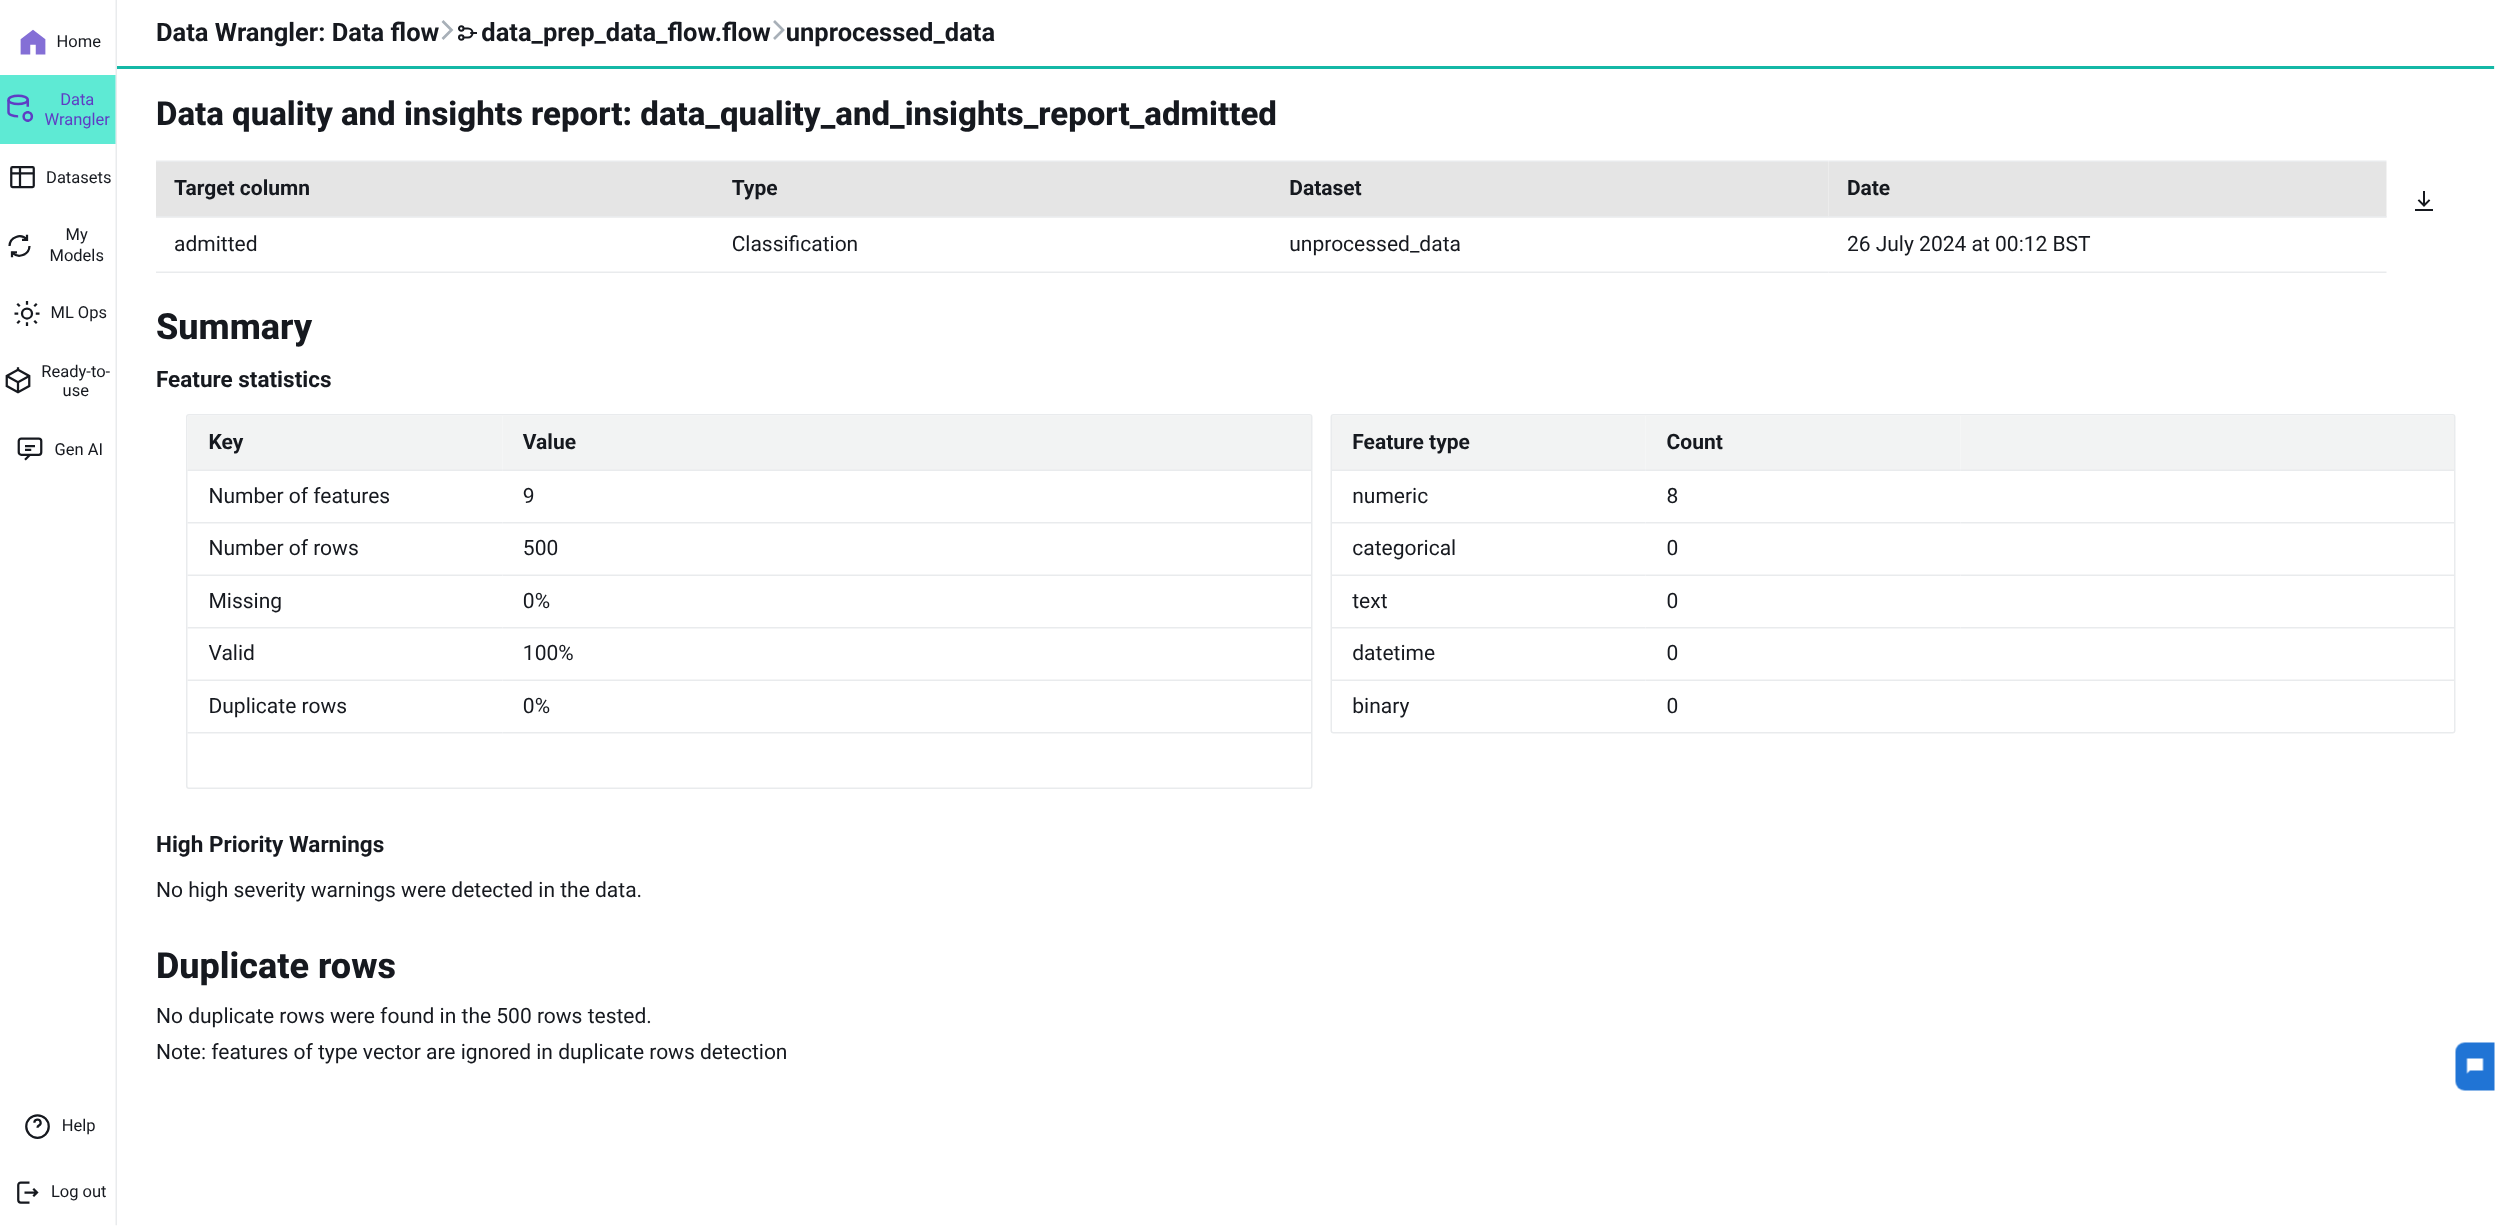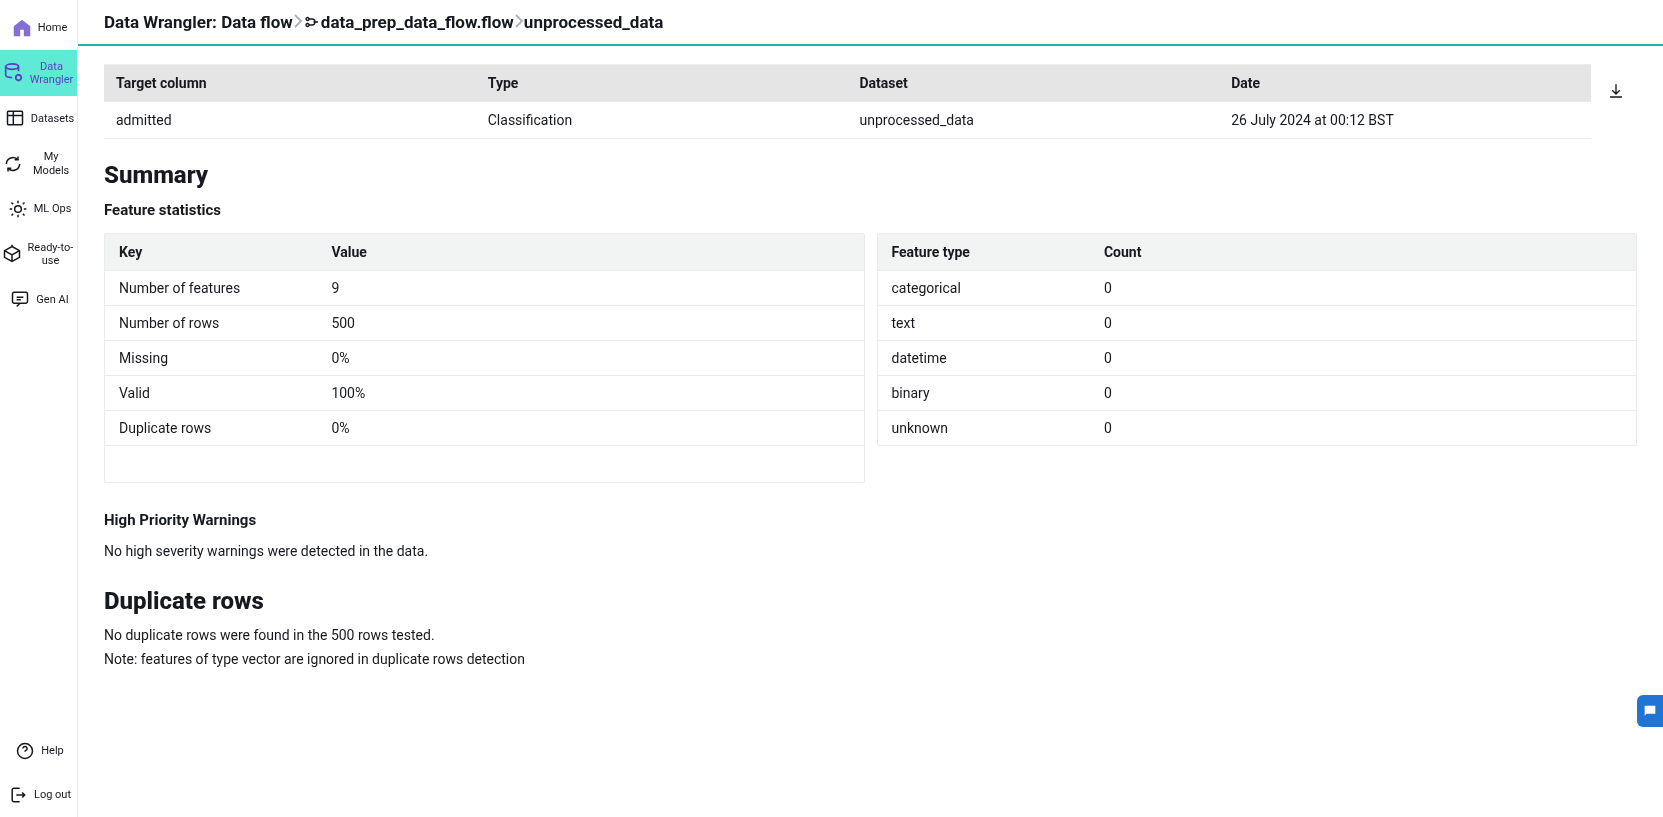--- a/index.html
+++ b/index.html
@@ -120,20 +120,21 @@
     }
     .section-h3 {
       font-size: 15px;
       font-weight: 700;
       margin-bottom: 14px;
     }
     .stats-row {
       display: flex;
       gap: 12px;
       align-items: flex-start;
+      margin-left: 20px;
     }
     .stats-table-wrap {
       flex: 1;
       border: 1px solid #e9ebed;
       border-radius: 2px;
     }
     .stats-table {
       width: 100%;
       border-collapse: collapse;
     }
@@ -288,20 +289,21 @@
     <span>data_prep_data_flow.flow</span>
     <span class="breadcrumb-sep">
       <svg width="10" height="14" viewBox="0 0 8 14" fill="none" stroke="#a8b0b8" stroke-width="1.8">
           <path d="M1 1l6 6-6 6"></path>
         </svg>
     </span>
     <span>unprocessed_data</span>
   </div>
 
   <div class="content">
+    <h1 class="page-title">Data quality and insights report: data_quality_and_insights_report_admitted</h1>
 
     <div class="info-row">
       <table class="info-table">
         <thead>
           <tr>
             <th style="width:25%">Target column</th>
             <th style="width:25%">Type</th>
             <th style="width:25%">Dataset</th>
             <th style="width:25%">Date</th>
           </tr>
@@ -374,41 +376,41 @@
         <table class="stats-table">
           <thead>
             <tr>
               <th style="width:28%">Feature type</th>
               <th style="width:28%">Count</th>
               <th></th>
             </tr>
           </thead>
           <tbody>
             <tr>
+                <td>numeric</td>
+                <td>8</td>
+                <td></td>
+              </tr>
+            <tr>
                 <td>categorical</td>
                 <td>0</td>
                 <td></td>
               </tr>
             <tr>
                 <td>text</td>
                 <td>0</td>
                 <td></td>
               </tr>
             <tr>
                 <td>datetime</td>
                 <td>0</td>
                 <td></td>
               </tr>
             <tr>
                 <td>binary</td>
-                <td>0</td>
-                <td></td>
-              </tr>
-            <tr>
-                <td>unknown</td>
                 <td>0</td>
                 <td></td>
               </tr>
           </tbody>
         </table>
       </div>
     </div>
 
     <div class="section-block">
       <h3 class="section-h3">High Priority Warnings</h3>

